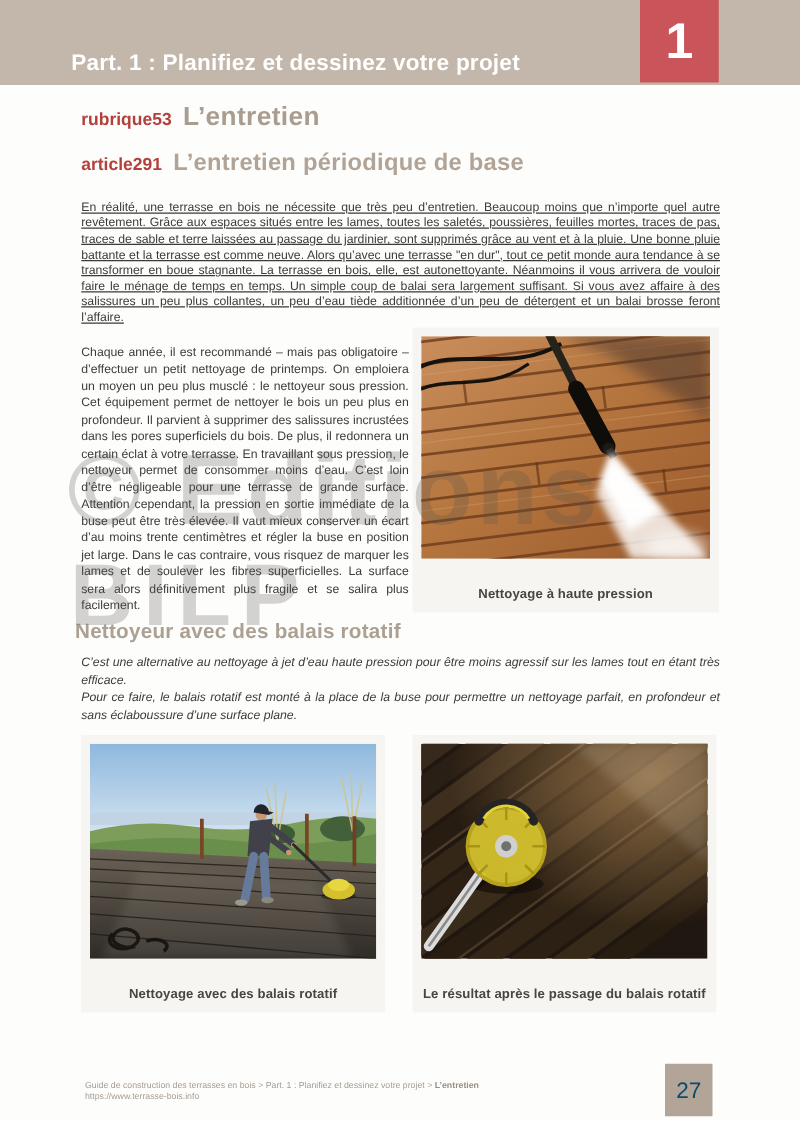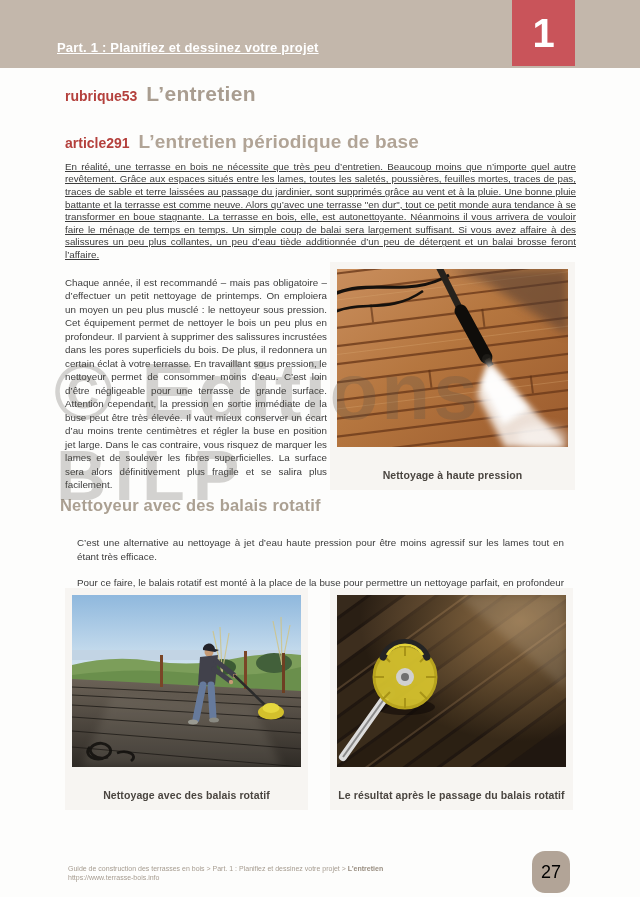--- a/index.html
+++ b/index.html
@@ -2,43 +2,43 @@
 <html><head>
 <meta charset="utf-8">
 <style>
   html,body{margin:0;padding:0;background:#ffffff;}
   .page{position:relative;width:640px;height:897px;background:#fdfdfc;overflow:hidden;
         font-family:"Liberation Sans",sans-serif;color:#3b3b3b;}
 
   
   .band{position:absolute;left:0;top:0;width:640px;height:68px;background:#c3b7ab;}
   .band-title{position:absolute;left:57px;top:40px;color:#ffffff;font-weight:bold;
-              font-size:13px;letter-spacing:.2px;text-decoration:underline;}
+              font-size:18px;letter-spacing:.2px;}
   .chapter-box{position:absolute;left:512px;top:0;width:63px;height:66px;background:#c9545a;
                display:flex;align-items:center;justify-content:center;
                color:#fff;font-size:40px;font-weight:bold;}
 
   
   .h-row{position:absolute;display:flex;align-items:baseline;gap:9px;}
   .row-rubrique{left:65px;top:82px;}
-  .row-article{left:65px;top:131px;}
+  .row-article{left:65px;top:120px;}
   .lbl-red{color:#b4403c;font-size:14px;font-weight:bold;}
   .t-rubrique{color:#a99d90;font-size:21px;font-weight:bold;letter-spacing:.3px;}
   .t-article{color:#b1a496;font-size:19px;font-weight:bold;letter-spacing:.2px;}
   .t-section{position:absolute;left:60px;top:496px;color:#aba092;font-size:16.5px;
              font-weight:bold;letter-spacing:.2px;}
 
   
   .intro{position:absolute;left:65px;top:151px;width:511px;font-size:9.8px;
          line-height:12.6px;text-align:justify;text-decoration:underline;}
   .colpara{position:absolute;left:65px;top:266px;width:262px;font-size:9.8px;
            line-height:13.5px;text-align:justify;}
   .sec-paras{position:absolute;left:65px;top:524px;width:511px;font-size:9.8px;
              line-height:14px;text-align:justify;}
-  .sec-paras p{margin:12px;}
+  .sec-paras p{margin:0;font-style:italic;}
 
   
   .figbox{position:absolute;background:#f7f5f2;box-sizing:border-box;padding:7px;z-index:1;}
   .fig-pressure{left:330px;top:262px;width:245px;}
   .fig-brush{left:65px;top:588px;width:243px;}
   .fig-result{left:330px;top:588px;width:243px;}
   .figbox svg{display:block;}
   .caption{margin-top:22px;text-align:center;font-weight:bold;font-size:10.5px;
            color:#4a4540;letter-spacing:.1px;padding-bottom:2px;}
 
@@ -46,21 +46,21 @@
   .wm{position:absolute;z-index:20;pointer-events:none;font-weight:bold;
       color:rgba(88,82,74,0.25);white-space:nowrap;}
   .wm1{left:34px;top:346px;font-size:80px;letter-spacing:3px;margin-left:20px;}
   .wm2{left:56px;top:436px;font-size:70px;letter-spacing:8px;}
 
   
   .footer{position:absolute;left:68px;top:864px;font-size:7px;line-height:9px;
           color:#a69c90;}
   .footer b{font-weight:bold;color:#998e81;}
   .pagenum{position:absolute;left:532px;top:851px;width:38px;height:42px;background:#b2a497;
-           display:flex;align-items:center;justify-content:center;color:#000000;font-size:18px;border-radius:13px;}
+           display:flex;align-items:center;justify-content:center;color:#0c4a6e;font-size:18px;}
 </style>
 </head>
 <body>
 
 <div class="page">
 
   <div class="band">
     <span class="band-title">Part. 1 : Planifiez et dessinez votre projet</span>
   </div>
   <div class="chapter-box">

